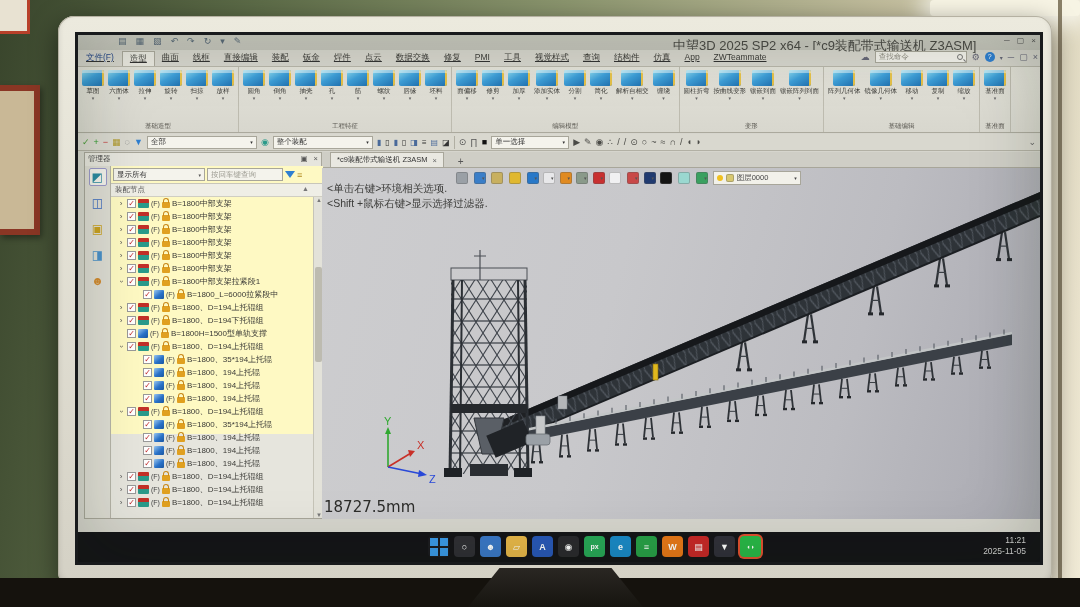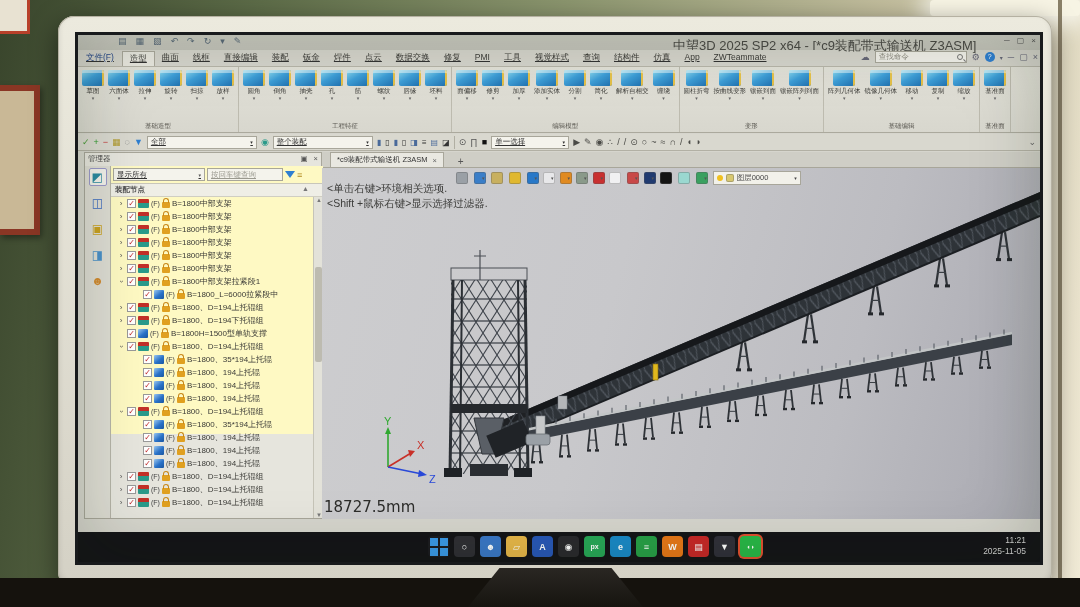--- a/index.html
+++ b/index.html
@@ -45,39 +45,39 @@
   .ritems{display:flex;flex:1;}
   .ritem{display:flex;flex-direction:column;align-items:center;padding:0 2px;min-width:26px;}
   .cube{width:22px;height:16px;margin-top:1px;border-radius:2px;background:linear-gradient(150deg,#8edcf0 0%,#3e9fd8 45%,#1f6fae 100%);box-shadow:inset 0 6px 0 -3px rgba(255,255,255,.45),inset -6px 0 0 -4px rgba(250,200,60,.9);}
   .rlabel{font-size:6.5px;color:#3a3a36;white-space:nowrap;margin-top:1px;}
   .caret{font-size:5px;color:#666;line-height:4px;}
   .rname{text-align:center;font-size:6.5px;color:#57554e;padding:1px 0;}
 
   
   #toolbarA{position:absolute;left:0;top:99px;width:962px;height:17px;background:#d9d8cf;border-bottom:1px solid #b2b0a4;display:flex;align-items:center;gap:4px;padding:0 4px;overflow:hidden;}
   .tglyph{font-size:9px;line-height:13px;}
-  .combo{height:13px;background:#f4f3ec;border:1px solid #a8a69a;display:flex;align-items:center;justify-content:space-between;font-size:7.5px;color:#333;padding:0 3px;text-decoration:underline;}
+  .combo{height:13px;background:#f4f3ec;border:1px solid #a8a69a;display:flex;align-items:center;justify-content:space-between;font-size:7.5px;color:#333;padding:0 3px;}
   .sep{width:1px;height:13px;background:#b0aea2;}
 
   
   .tabrow{position:absolute;left:244px;top:117px;width:718px;height:16px;background:#cfcec6;border-bottom:1px solid #a8a69a;display:flex;align-items:flex-end;}
   .doctab{margin-left:8px;height:15px;background:#e9e8e1;border:1px solid #a8a69a;border-bottom:none;display:flex;align-items:center;gap:5px;padding:0 6px;font-size:7.5px;color:#333;white-space:nowrap;}
   .newtab{margin-left:14px;font-size:10px;color:#555;}
 
   
   #manager{position:absolute;left:6px;top:117px;width:238px;height:367px;background:#e6e5dd;border:1px solid #a8a69a;}
   .mhead{position:absolute;left:0;top:0;width:236px;height:13px;font-size:7.5px;color:#444;padding:1px 3px;}
   .mhead .hbtns{position:absolute;right:3px;top:1px;display:flex;gap:6px;color:#555;font-size:7.5px;}
   .mstrip{position:absolute;left:0;top:13px;width:26px;height:352px;background:#dddcd3;border-right:1px solid #b5b3a7;display:flex;flex-direction:column;align-items:center;padding-top:2px;gap:8px;}
   .msico{width:18px;height:18px;display:flex;align-items:center;justify-content:center;font-size:12px;border-radius:2px;}
   .msico.sel{background:#f2f1ea;border:1px solid #9a98c8;}
   .mbody{position:absolute;left:26px;top:13px;width:212px;height:268px;background:#fef9c3;}
   .filterrow{position:absolute;left:0;top:0;width:212px;height:18px;display:flex;align-items:center;gap:2px;padding:0 2px;border-bottom:1px solid #c8c6ba;}
   .funnel{width:0;height:0;border-left:5px solid transparent;border-right:5px solid transparent;border-top:7px solid #2f7fd0;position:relative;}
-  .theader{position:absolute;left:0;top:18px;width:212px;height:13px;font-size:7.5px;color:#555;padding:1px 4px;border-bottom:1px solid #d0cec2;background:#efeee6;font-weight:bold;}
+  .theader{position:absolute;left:0;top:18px;width:212px;height:13px;font-size:7.5px;color:#555;padding:1px 4px;border-bottom:1px solid #d0cec2;background:#efeee6;}
   .theader .up{position:absolute;right:14px;top:1px;color:#777;font-size:7px;}
   #treeList{position:absolute;left:0;top:31px;width:202px;height:321px;overflow:hidden;}
   .trow{display:flex;align-items:center;height:13px;gap:2px;white-space:nowrap;}
   .chev{width:8px;font-size:8px;color:#555;text-align:center;flex:none;}
   .chev.exp{transform:rotate(90deg);}
   .cbx{width:9px;height:9px;background:#fff;border:1px solid #999;color:#c02828;font-size:8px;line-height:8px;text-align:center;flex:none;}
   .ic-asm{width:11px;height:9px;border-radius:1px;background:linear-gradient(180deg,#c23028 0 45%,#2a9a8a 45% 100%);flex:none;}
   .ic-part{width:10px;height:9px;border-radius:1px;background:linear-gradient(140deg,#9cc8f0 0%,#2a72c8 55%,#1a56a0 100%);flex:none;}
   .ftag{font-size:7px;color:#444;flex:none;}
   .lock{width:8px;height:6px;background:#e0a020;border-radius:1px;position:relative;margin-top:3px;flex:none;}

